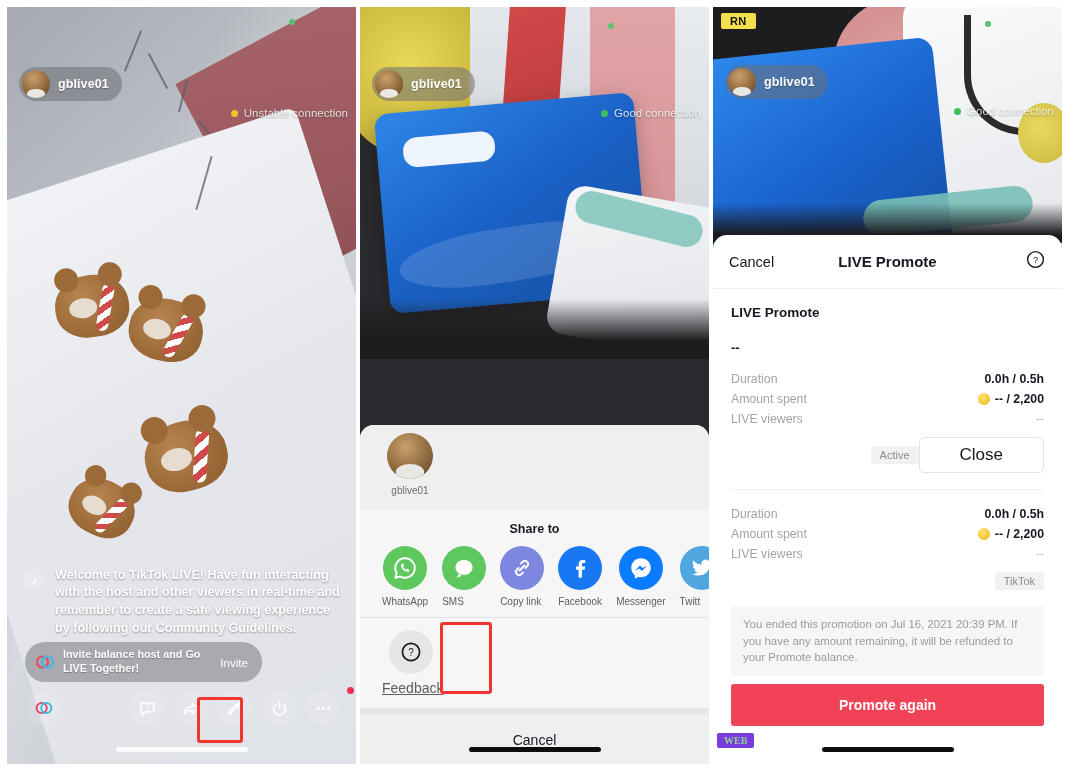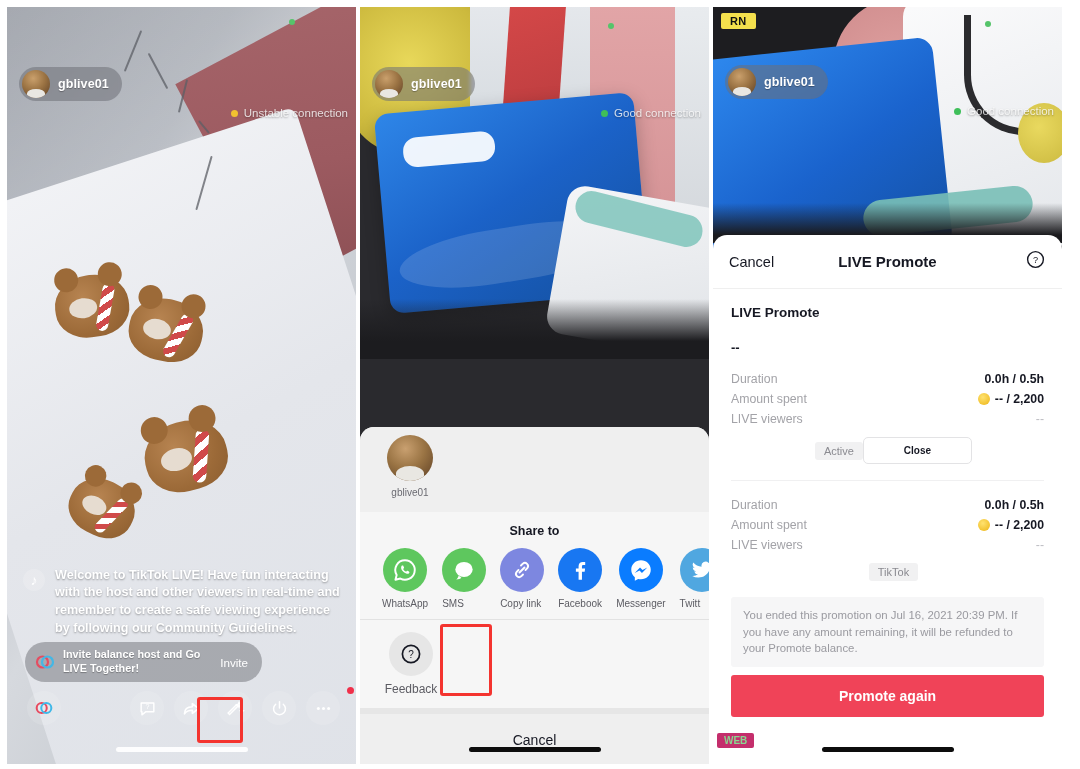--- a/index.html
+++ b/index.html
@@ -291,21 +291,21 @@
     display:flex;align-items:center;justify-content:center;
   }
   .sicon .nm { font-size:10px; color:#5c5c63; white-space:nowrap;}
 
   .tools-row { display:flex; gap: 14px; padding: 12px 0 12px 22px; position:relative;}
   .tool { width: 58px; text-align:center;}
   .tool .ic {
     width:44px;height:44px;border-radius:50%;margin:0 auto 6px;
     background:#e6e6e6;display:flex;align-items:center;justify-content:center;
   }
-  .tool .nm { font-size:12px; color:#5c5c63; }
+  .tool .nm { font-size:14px; color:#5c5c63;text-decoration:underline; }
   .divider { height:1px; background:#e2e2e2; margin: 0 0 0 0;}
   .cancel-row {
     background:#efefef;
     text-align:center; font-size:14px; color:#161823;
     padding: 18px 0 16px;
     border-top: 6px solid #e6e6e6;
   }
 
   
   .bg3 { position:absolute; inset:0; background:#1d1d20; }
@@ -341,22 +341,22 @@
     position:absolute; left:0; right:0; top:196px; height:40px;
     background: linear-gradient(180deg, rgba(20,20,22,0) 0%, #1a1a1d 80%);
   }
   .rn-badge {
     position:absolute; left:8px; top:6px;
     background:#f4e04d; color:#111; font-size:11px;font-weight:700;
     padding: 2px 9px; border-radius: 2px; letter-spacing:.3px;
   }
   .wm-badge {
     position:absolute; left:4px; bottom:16px;
-    background:#be185d; color:#7fd184; font-size:10px;font-weight:700;
-    padding:2px 7px; border-radius:2px; opacity:.9;
+    background:#6d28d9; color:#7fd184; font-size:10px;font-weight:700;
+    padding:2px 7px; border-radius:2px; opacity:.9;font-family:Liberation Serif, serif;
   }
 
   .psheet {
     position:absolute; left:0; right:0; bottom:0; top: 228px;
     background:#fff;
     border-radius: 14px 14px 0 0;
     overflow:hidden;
   }
   .psheet .nav {
     height: 54px; display:flex; align-items:center; padding: 0 16px;
@@ -381,31 +381,31 @@
   }
   .p-row .k { color:#a3a3a8; }
   .p-row .v { color:#161823; font-weight:600; display:flex;align-items:center;gap:5px;}
   .p-row .v.muted { color:#bdbdc2; font-weight:400;}
   .coin {
     width:12px;height:12px;border-radius:50%;
     background: radial-gradient(circle at 40% 35%,#ffe270 0%,#f2c230 70%,#dfa81e 100%);
     display:inline-block; flex:0 0 auto;
   }
   .p-statusrow {
-    display:flex; align-items:center; justify-content:center;
+    display:flex; align-items:center; justify-content:flex-end;
     margin-top: 8px;
     margin-left: 12px;
   }
   .chip {
     background:#f1f1f2; color:#8a8a90; font-size:11px;
     padding: 3px 9px; border-radius: 3px;
   }
   .btn-outline {
     border:1px solid #e3e3e5; border-radius:5px;
-    font-size:10px; font-weight:700; color:#161823;
+    font-size:17px; font-weight:400; color:#161823;
     padding: 7px 40px; background:#fff;
   }
   .p-sep { height:1px; background:#f0f0f1; margin: 16px 0 14px;}
   .note {
     background:#f6f6f7; border-radius:3px;
     font-size:11.4px; line-height:1.45; color:#9a9aa0;
     padding: 10px 12px; margin-top: 16px;
   }
   .btn-promote {
     background:#f04358; color:#fff; font-size:14px; font-weight:700;

